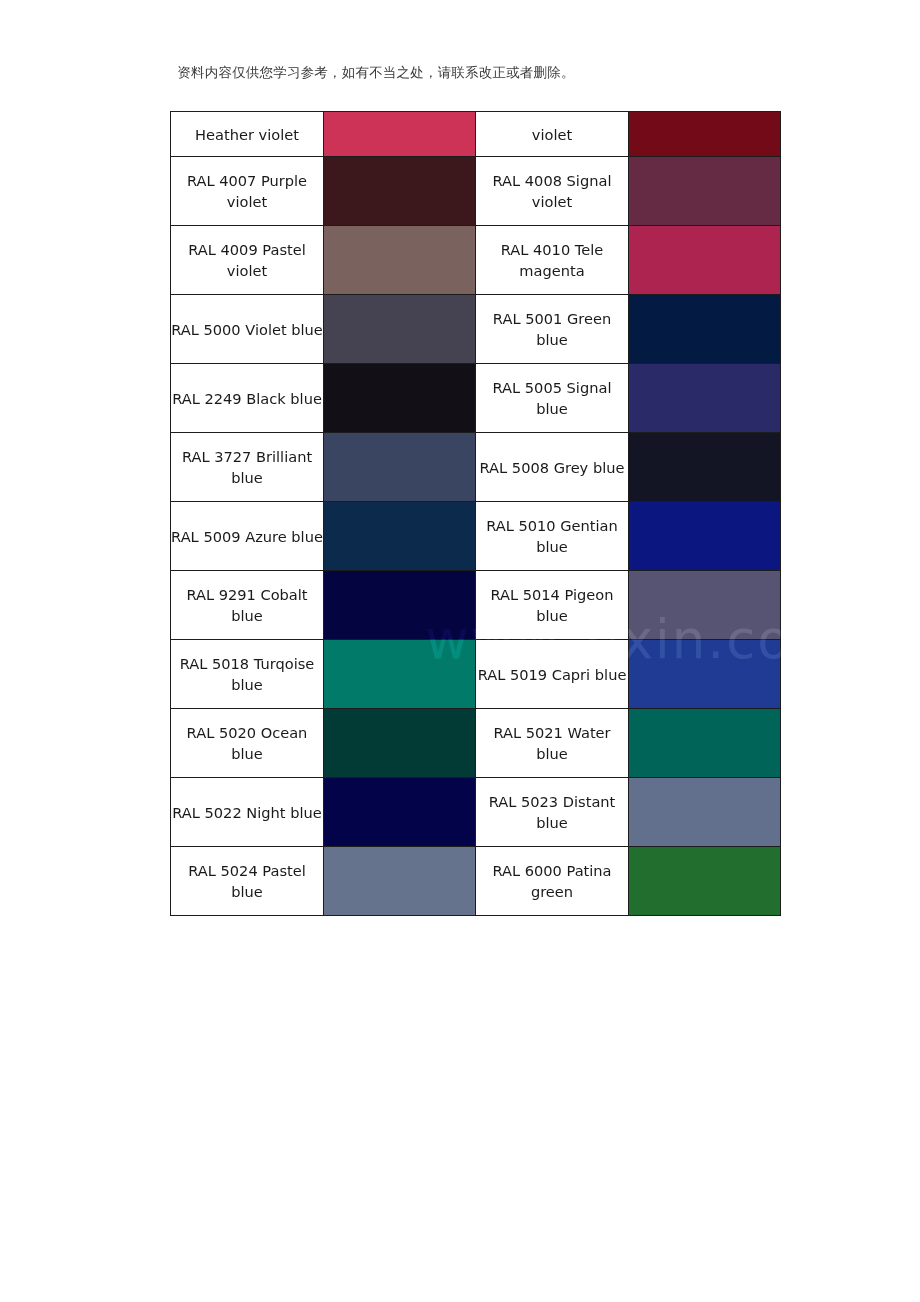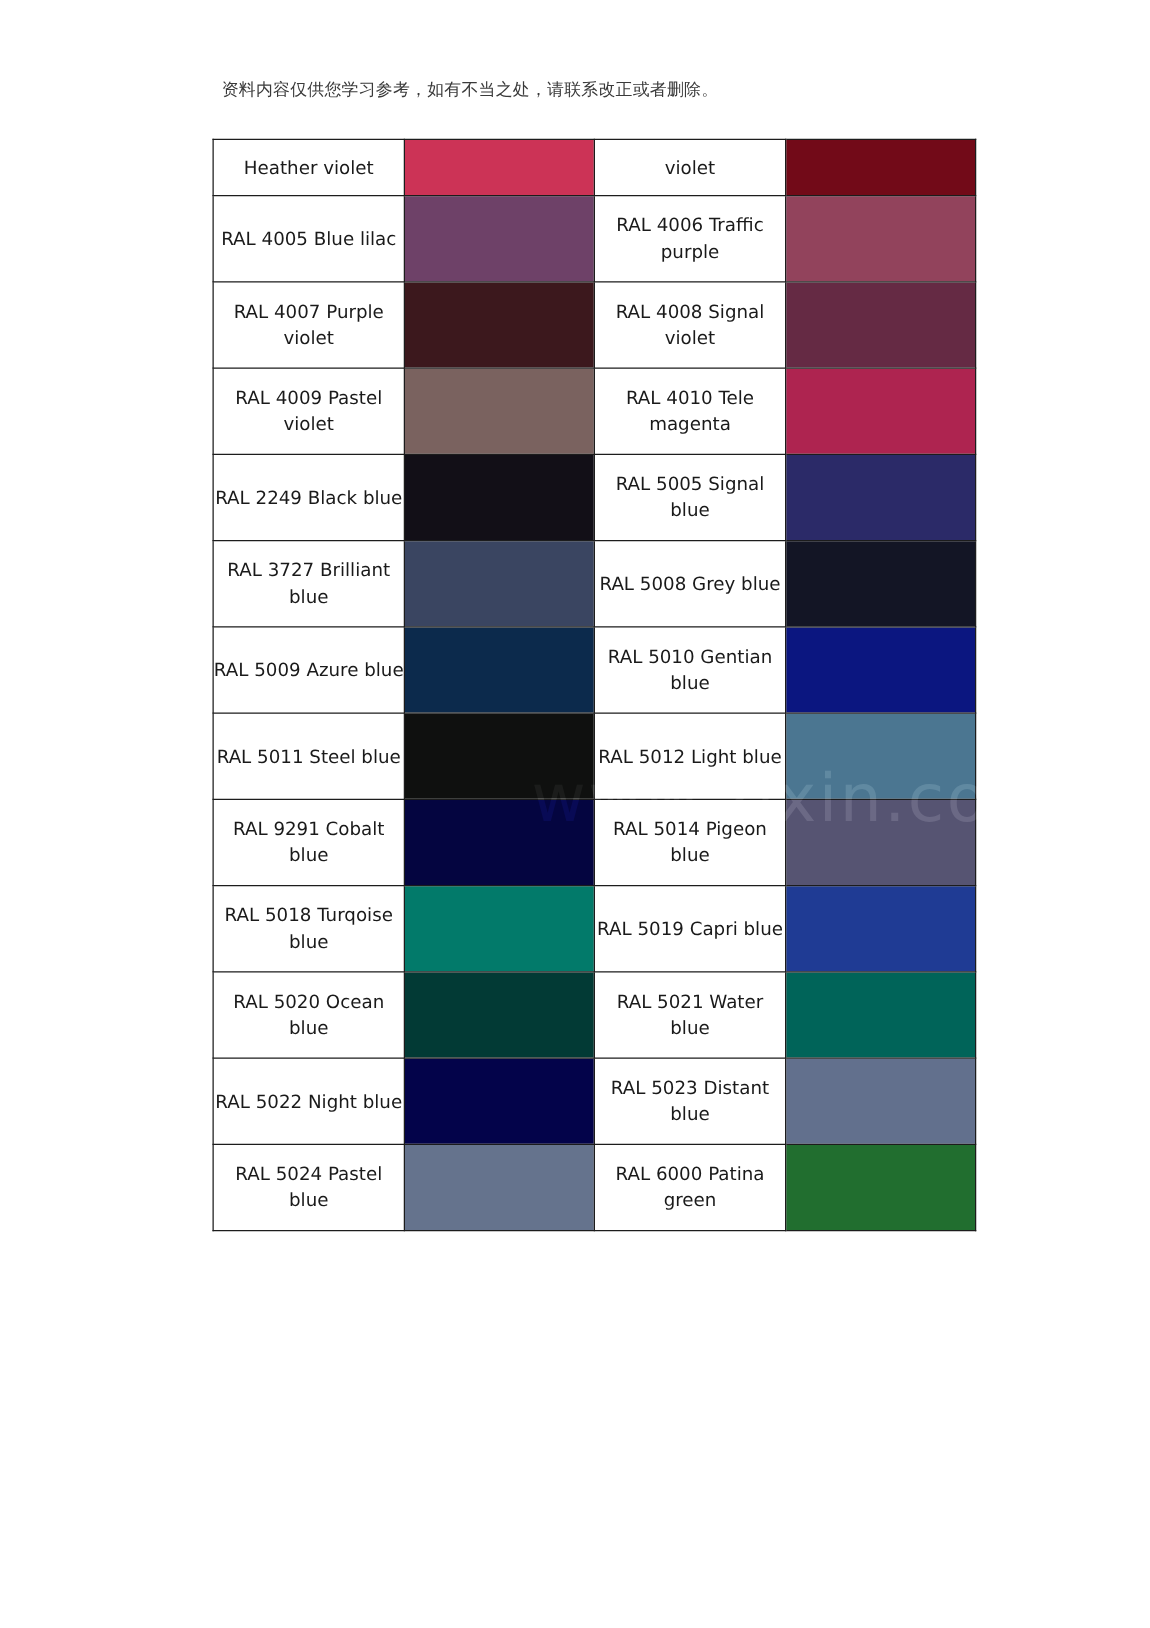--- a/index.html
+++ b/index.html
@@ -119,50 +119,50 @@
           <td class="cell-name">Heather violet</td>
           <td class="cell-swatch">
             <span class="swatch-fill" style="background-color: rgb(204, 51, 86);"></span>
           </td>
           <td class="cell-name">violet</td>
           <td class="cell-swatch">
             <span class="swatch-fill" style="background-color: rgb(114, 10, 24);"></span>
           </td>
         </tr>
         <tr class="row-std">
-          <td class="cell-name">RAL 4005 Blue lilac</td>
-          <td class="cell-swatch">
-            <span class="swatch-fill" style="background-color: rgb(110, 65, 104);"></span>
-          </td>
-          <td class="cell-name">RAL 4006 Traffic purple</td>
-          <td class="cell-swatch">
-            <span class="swatch-fill" style="background-color: rgb(146, 67, 92);"></span>
-          </td>
-        </tr>
-        <tr class="row-std">
           <td class="cell-name">RAL 4007 Purple violet</td>
           <td class="cell-swatch">
             <span class="swatch-fill" style="background-color: rgb(60, 24, 29);"></span>
           </td>
           <td class="cell-name">RAL 4008 Signal violet</td>
           <td class="cell-swatch">
             <span class="swatch-fill" style="background-color: rgb(101, 42, 68);"></span>
           </td>
         </tr>
         <tr class="row-std">
           <td class="cell-name">RAL 4009 Pastel violet</td>
           <td class="cell-swatch">
             <span class="swatch-fill" style="background-color: rgb(122, 98, 95);"></span>
           </td>
           <td class="cell-name">RAL 4010 Tele magenta</td>
           <td class="cell-swatch">
             <span class="swatch-fill" style="background-color: rgb(174, 36, 80);"></span>
           </td>
         </tr>
         <tr class="row-std">
+          <td class="cell-name">RAL 5000 Violet blue</td>
+          <td class="cell-swatch">
+            <span class="swatch-fill" style="background-color: rgb(69, 67, 82);"></span>
+          </td>
+          <td class="cell-name">RAL 5001 Green blue</td>
+          <td class="cell-swatch">
+            <span class="swatch-fill" style="background-color: rgb(3, 26, 67);"></span>
+          </td>
+        </tr>
+        <tr class="row-std">
           <td class="cell-name">RAL 2249 Black blue</td>
           <td class="cell-swatch">
             <span class="swatch-fill" style="background-color: rgb(18, 15, 23);"></span>
           </td>
           <td class="cell-name">RAL 5005 Signal blue</td>
           <td class="cell-swatch">
             <span class="swatch-fill" style="background-color: rgb(43, 42, 104);"></span>
           </td>
         </tr>
         <tr class="row-std">
@@ -176,30 +176,20 @@
           </td>
         </tr>
         <tr class="row-std">
           <td class="cell-name">RAL 5009 Azure blue</td>
           <td class="cell-swatch">
             <span class="swatch-fill" style="background-color: rgb(12, 42, 76);"></span>
           </td>
           <td class="cell-name">RAL 5010 Gentian blue</td>
           <td class="cell-swatch">
             <span class="swatch-fill" style="background-color: rgb(11, 22, 128);"></span>
-          </td>
-        </tr>
-        <tr class="row-std">
-          <td class="cell-name">RAL 5011 Steel blue</td>
-          <td class="cell-swatch">
-            <span class="swatch-fill" style="background-color: rgb(15, 16, 15);"></span>
-          </td>
-          <td class="cell-name">RAL 5012 Light blue</td>
-          <td class="cell-swatch">
-            <span class="swatch-fill" style="background-color: rgb(75, 118, 145);"></span>
           </td>
         </tr>
         <tr class="row-std">
           <td class="cell-name">RAL 9291 Cobalt blue</td>
           <td class="cell-swatch">
             <span class="swatch-fill" style="background-color: rgb(4, 5, 64);"></span>
           </td>
           <td class="cell-name">RAL 5014 Pigeon blue</td>
           <td class="cell-swatch">
             <span class="swatch-fill" style="background-color: rgb(86, 84, 114);"></span>

